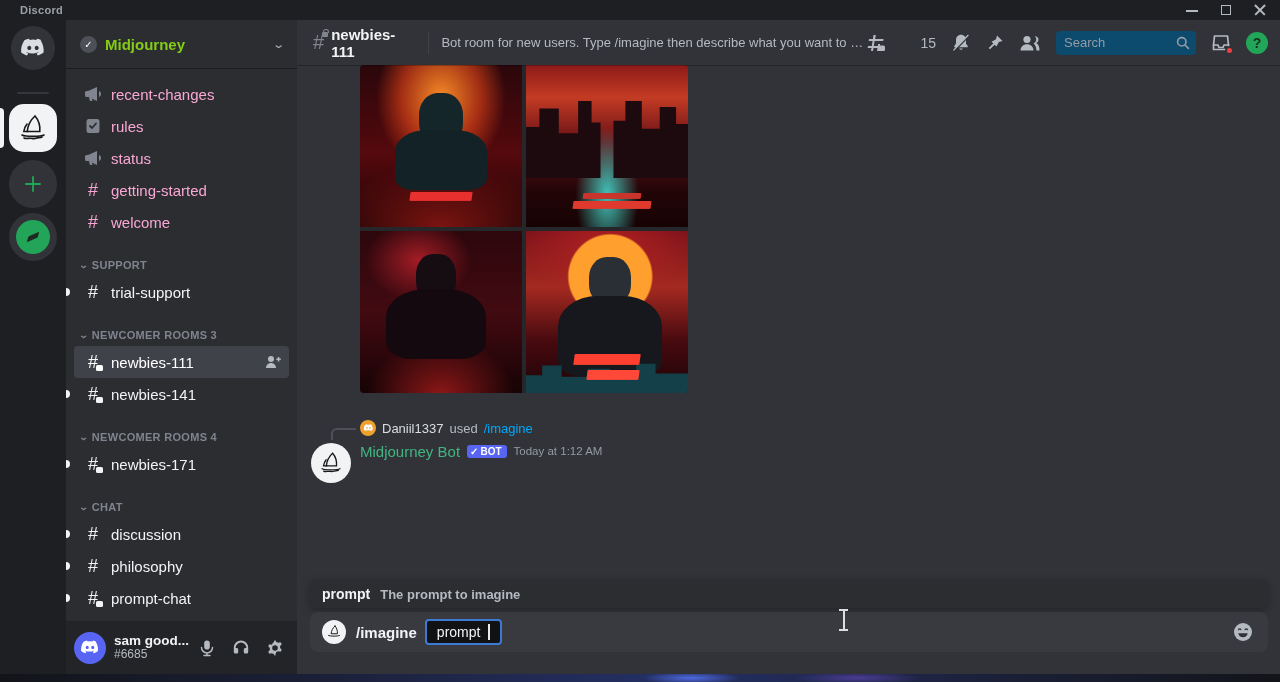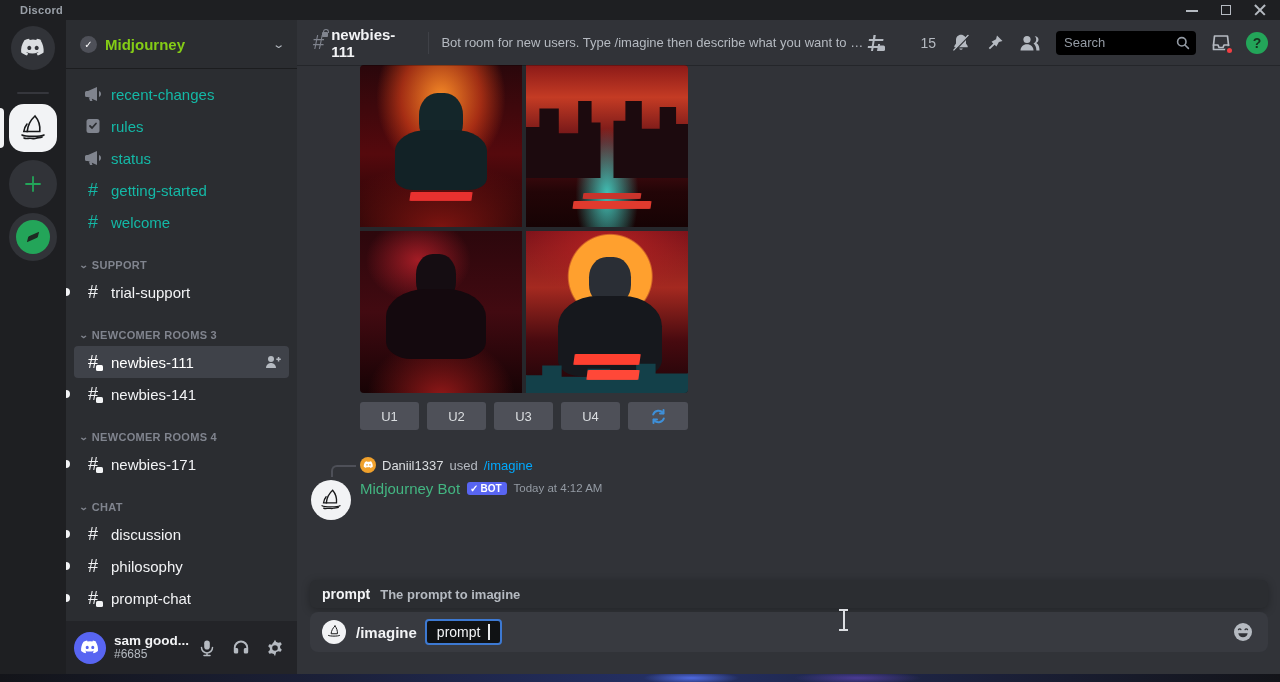--- a/index.html
+++ b/index.html
@@ -38,21 +38,21 @@
   
   .sidebar { width:231px; background:#2b2d31; position:relative; flex:none; overflow:hidden; }
   .guild-header { height:48px; display:flex; align-items:center; padding:0 14px; box-shadow:0 1px 0 rgba(0,0,0,.35); cursor:pointer; }
   .verified-badge { width:17px; height:17px; border-radius:50%; background:#4e5058; color:#fff; font-size:10px;
     display:flex; align-items:center; justify-content:center; margin-right:8px; flex:none; }
   .guild-name { color:#84cc16; font-weight:bold; font-size:15px; flex:1; white-space:nowrap; overflow:hidden; }
   .chev { color:#b5bac1; font-size:11px; transform:scaleX(1.4); }
 
   .chanlist { padding-top:10px; }
   .chan { height:32px; margin:0 8px; border-radius:4px; display:flex; align-items:center; padding:0 8px;
-    color:#14b8a6; font-size:15px; cursor:pointer; position:relative; }
+    color:#f9a8d4; font-size:15px; cursor:pointer; position:relative; }
   .chan .cicon { width:22px; margin-right:7px; display:flex; align-items:center; justify-content:center;
     font-size:18px; font-weight:400; position:relative; flex:none; }
   .chan.unread { color:#f2f3f5; font-weight:500; }
   .chan.selected { background:#3f4249; color:#fff; font-weight:500; }
   .pill { position:absolute; left:-8px; top:12px; width:4px; height:8px; border-radius:0 4px 4px 0; background:#f2f3f5; }
   .chan .invite { margin-left:auto; color:#b5bac1; }
   .bubble-dot { position:absolute; right:1px; bottom:2px; width:7px; height:6px; border-radius:1.5px;
     background:currentColor; }
   .section { margin-top:16px; height:22px; display:flex; align-items:center; padding:0 10px 0 14px;
     color:#80848e; font-size:11px; font-weight:bold; letter-spacing:.3px; cursor:pointer; }
@@ -78,21 +78,21 @@
   .lock-dot { position:absolute; right:-4px; top:1px; width:6px; height:5px; background:#80848e; border-radius:1px; }
   .lock-dot::before { content:""; position:absolute; left:1px; top:-3px; width:4px; height:3px;
     border:1px solid #80848e; border-bottom:none; border-radius:3px 3px 0 0; }
   .chan-title { color:#f2f3f5; font-weight:bold; font-size:15px; }
   .hdr-div { width:1px; height:22px; background:#3f4147; margin:0 12px; }
   .topic { color:#b5bac1; font-size:13px; max-width:425px; white-space:nowrap; overflow:hidden;
     text-overflow:ellipsis; cursor:pointer; }
   .hdr-right { margin-left:auto; display:flex; align-items:center; gap:15px; }
   .hicon { color:#b5bac1; display:flex; align-items:center; cursor:pointer;gap:32px; }
   .threads-count { color:#b5bac1; font-size:14px; margin-left:2px; }
-  .searchbox { width:140px; height:24px; background:#000000; border-radius:4px; display:flex; align-items:center;
+  .searchbox { width:140px; height:24px; background:#0c4a6e; border-radius:4px; display:flex; align-items:center;
     padding:0 6px 0 8px; color:#949ba4; font-size:13px; cursor:text; }
   .searchbox .stext { flex:1; }
   .help-circle { width:22px; height:22px; border-radius:50%; background:#23a559; color:#17311f; font-weight:bold;
     font-size:14px; display:flex; align-items:center; justify-content:center; }
   .inbox-wrap { position:relative; }
   .inbox-dot { position:absolute; right:-3px; bottom:-2px; width:9px; height:9px; border-radius:50%;
     background:#f23f43; border:2px solid #313338; }
 
   
   .chat { flex:1; position:relative; overflow:hidden; }
@@ -455,36 +455,20 @@
           </div>
           <div class="tile t4">
             <div class="fig t4-head"></div>
               <div class="fig t4-body"></div>
             <div class="city-teal"></div>
             <div class="mark t4-mark1"></div>
               <div class="mark t4-mark2"></div>
           </div>
         </div>
 
-        <div class="btnrow">
-          <button class="mjbtn">U1</button>
-          <button class="mjbtn">U2</button>
-          <button class="mjbtn">U3</button>
-          <button class="mjbtn">U4</button>
-          <button class="mjbtn reroll">
-            <span>
-              <svg width="17" height="17" viewBox="0 0 17 17" fill="none" stroke="#3e8fd8" stroke-width="2" stroke-linecap="round">
-                  <path d="M3.2 6.5a5.6 5.6 0 0 1 10-1.2"></path>
-                  <path d="M13.8 10.5a5.6 5.6 0 0 1-10 1.2"></path>
-                  <path d="M13.5 2v3.5H10" stroke-linejoin="round"></path>
-                  <path d="M3.5 15v-3.5H7" stroke-linejoin="round"></path>
-                </svg>
-            </span>
-          </button>
-        </div>
 
 
         <div class="replyrow">
           <span class="spine"></span>
           <span class="mini-avatar">
             <svg width="11" height="8" viewBox="0 0 26 20">
                 <path fill="#fff" d="M21.6 2.2A20 20 0 0 0 16.9.7l-.6 1.2a18 18 0 0 0-6.6 0L9.1.7a20 20 0 0 0-4.7 1.5C1.6 6.4.8 10.5 1.2 14.5c2 1.5 3.9 2.4 5.8 3l1.2-2a12 12 0 0 1-1.9-.9l.5-.4c3.6 1.7 7.6 1.7 11.2 0l.5.4c-.6.4-1.2.7-1.9.9l1.2 2c1.9-.6 3.8-1.5 5.8-3 .5-4.6-.8-8.7-3-12.3ZM9.3 12.1c-1.1 0-2-1-2-2.2s.9-2.2 2-2.2 2 1 2 2.2-.9 2.2-2 2.2Zm7.4 0c-1.1 0-2-1-2-2.2s.9-2.2 2-2.2 2 1 2 2.2-.9 2.2-2 2.2Z"></path>
               </svg>
           </span>
           <span class="reply-author">Daniil1337</span>
@@ -497,21 +481,21 @@
             <svg width="26" height="26" viewBox="0 0 32 32" fill="none" stroke="#17181a" stroke-width="1.6" stroke-linecap="round">
               <path d="M18 4c-4.5 4-7.2 9.5-7.8 15.5h12.6C23.3 14 21.5 8 18 4Z"></path>
               <path d="M10 12c-1.8 2.2-2.8 4.8-3.2 7.5h4"></path>
               <path d="M5 23c3 1.8 19 1.8 22 0"></path>
               <path d="M7 26c2 1.2 4 .2 6 .2s4 1 6 0 4-.2 6-1.2"></path>
             </svg>
           </div>
           <div class="msg-head">
             <span class="bot-name">Midjourney Bot</span>
             <span class="bot-badge">✓ <span>BOT</span></span>
-            <span class="timestamp">Today at 4:12 AM</span>
+            <span class="timestamp">Today at 1:12 AM</span>
           </div>
         </div>
 
         <div class="composer">
           <div class="opt-popup">
             <span class="opt-name">prompt</span>
             <span class="opt-desc">The prompt to imagine</span>
           </div>
           <div class="inputbar">
             <span class="cmd-avatar">

